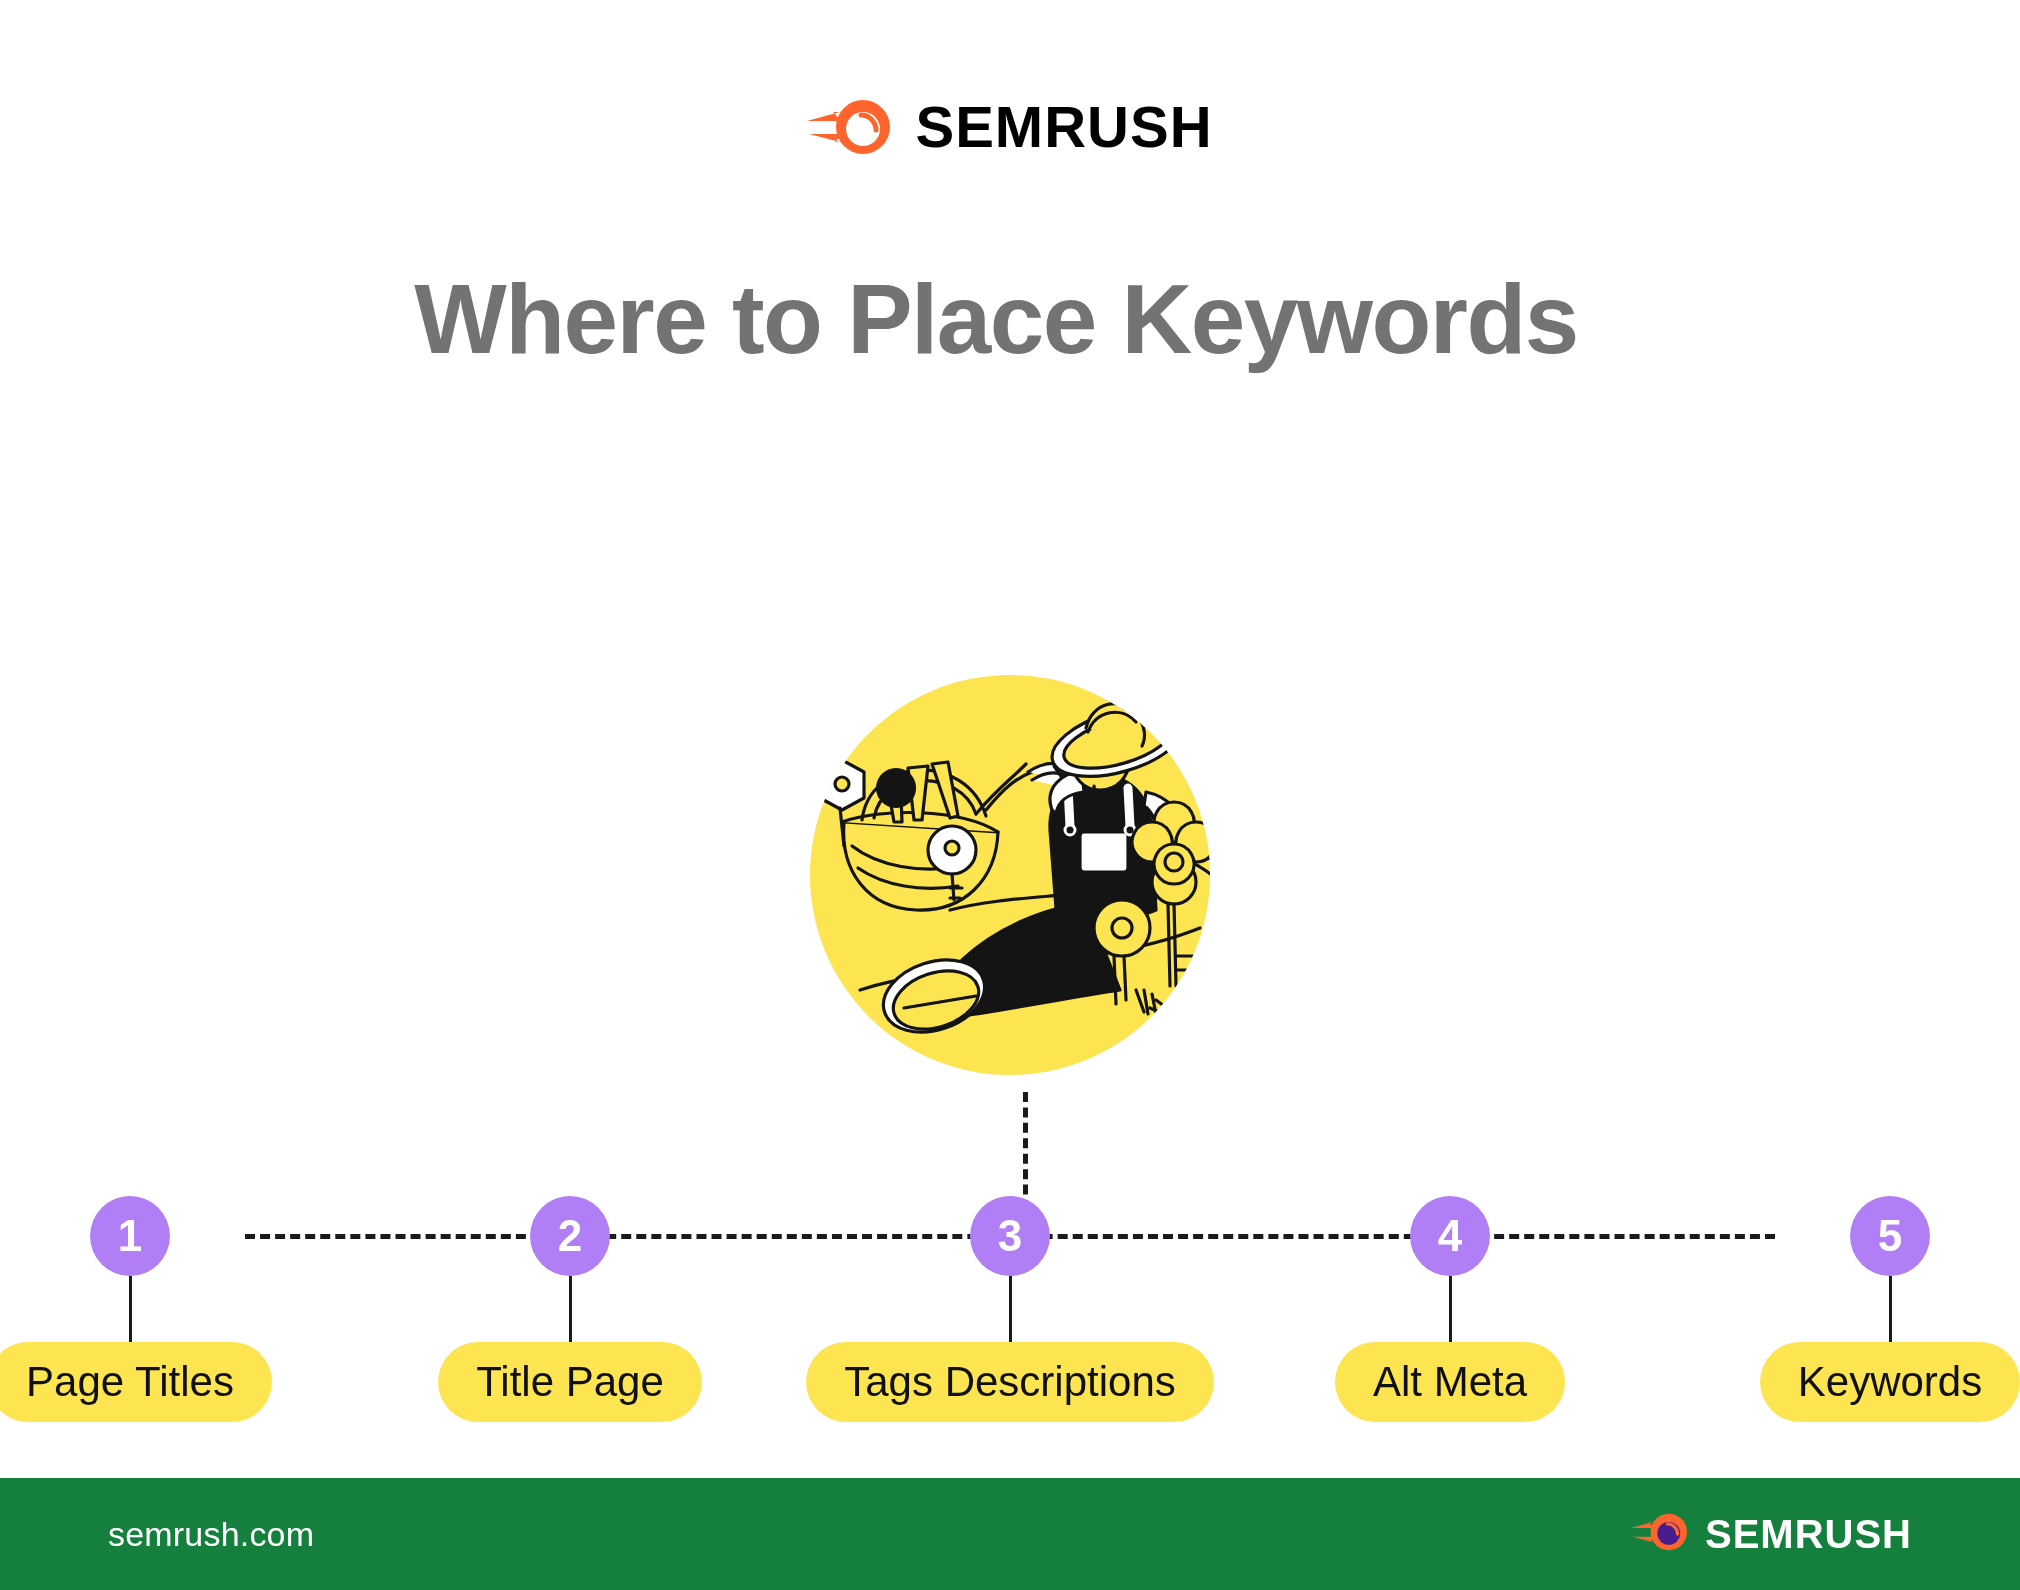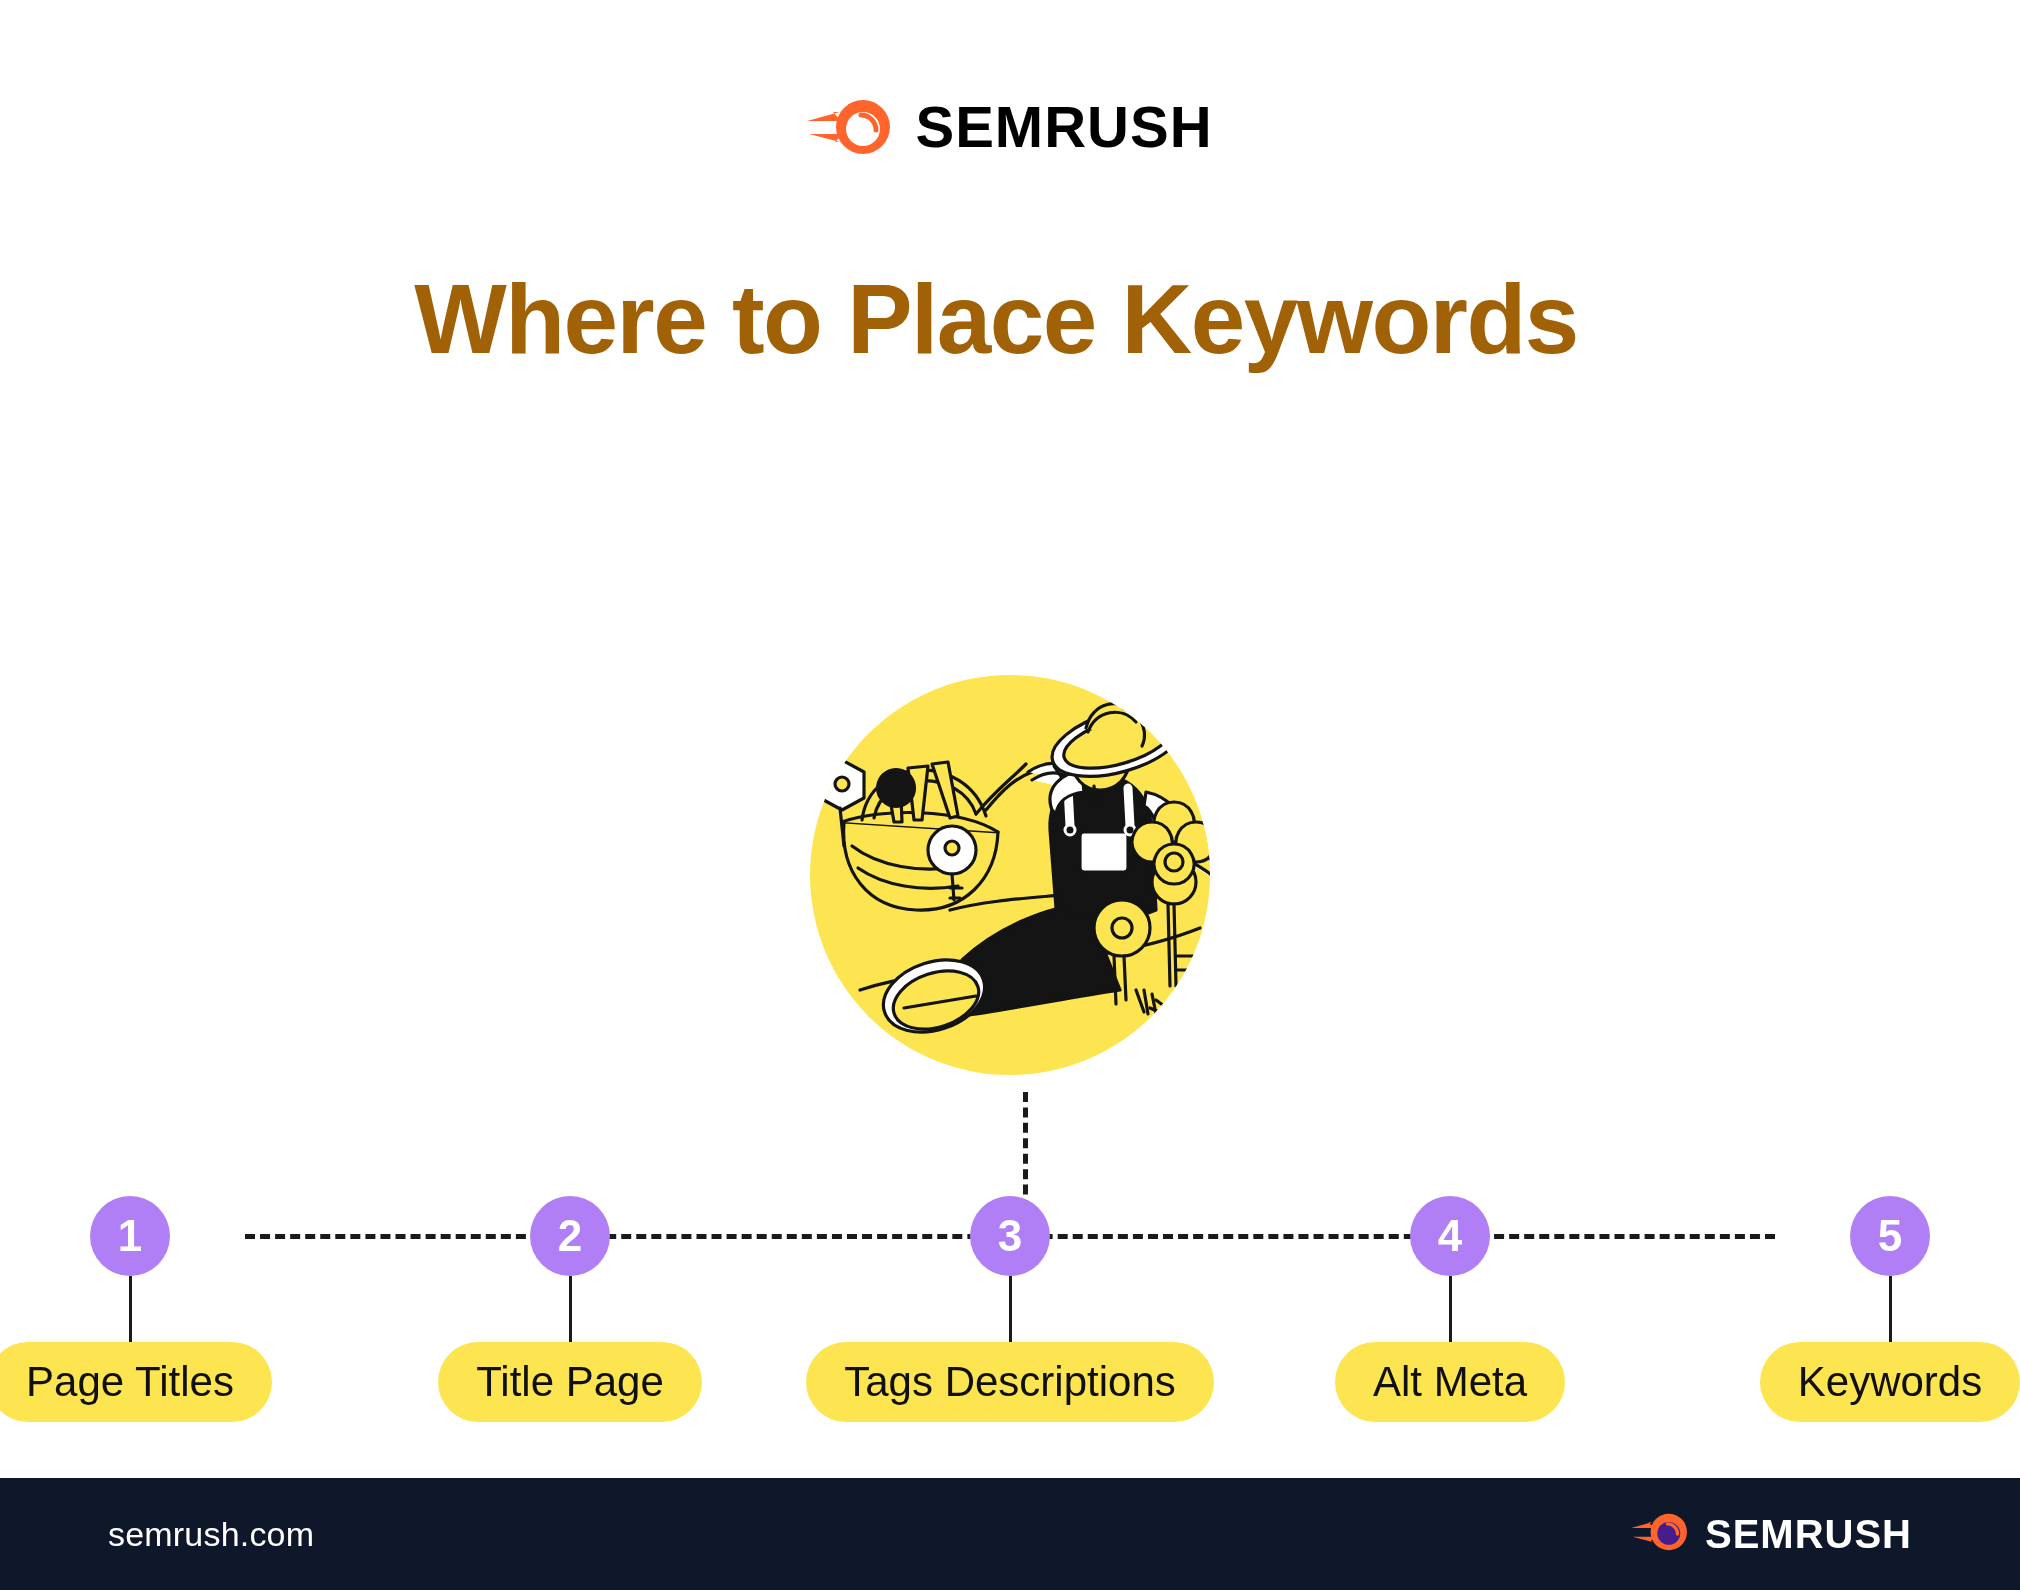--- a/index.html
+++ b/index.html
@@ -45,21 +45,21 @@
     position: absolute;
     top: 268px;
     left: 0;
     width: 1992px;
     text-align: center;
     font-family: "Liberation Sans", sans-serif;
     font-weight: bold;
     font-size: 98px;
     line-height: 1.05;
     letter-spacing: -1.5px;
-    color: #a16207;
+    color: #737373;
   }
 
   
   .subtitle {
     position: absolute;
     top: 452px;
     left: 50%;
     transform: translateX(-50%);
     width: 1420px;
     text-align: center;
@@ -160,21 +160,21 @@
     line-height: 1;
   }
 
   
   .footer {
     position: absolute;
     left: 0;
     bottom: 0;
     width: 2020px;
     height: 112px;
-    background: #0f172a;
+    background: #15803d;
     display: flex;
     align-items: center;
     justify-content: space-between;
     padding: 0 108px;
   }
   .footer-url {
     color: #ffffff;
     font-family: "Liberation Sans", sans-serif;
     font-size: 34px;
     letter-spacing: 0.2px;

